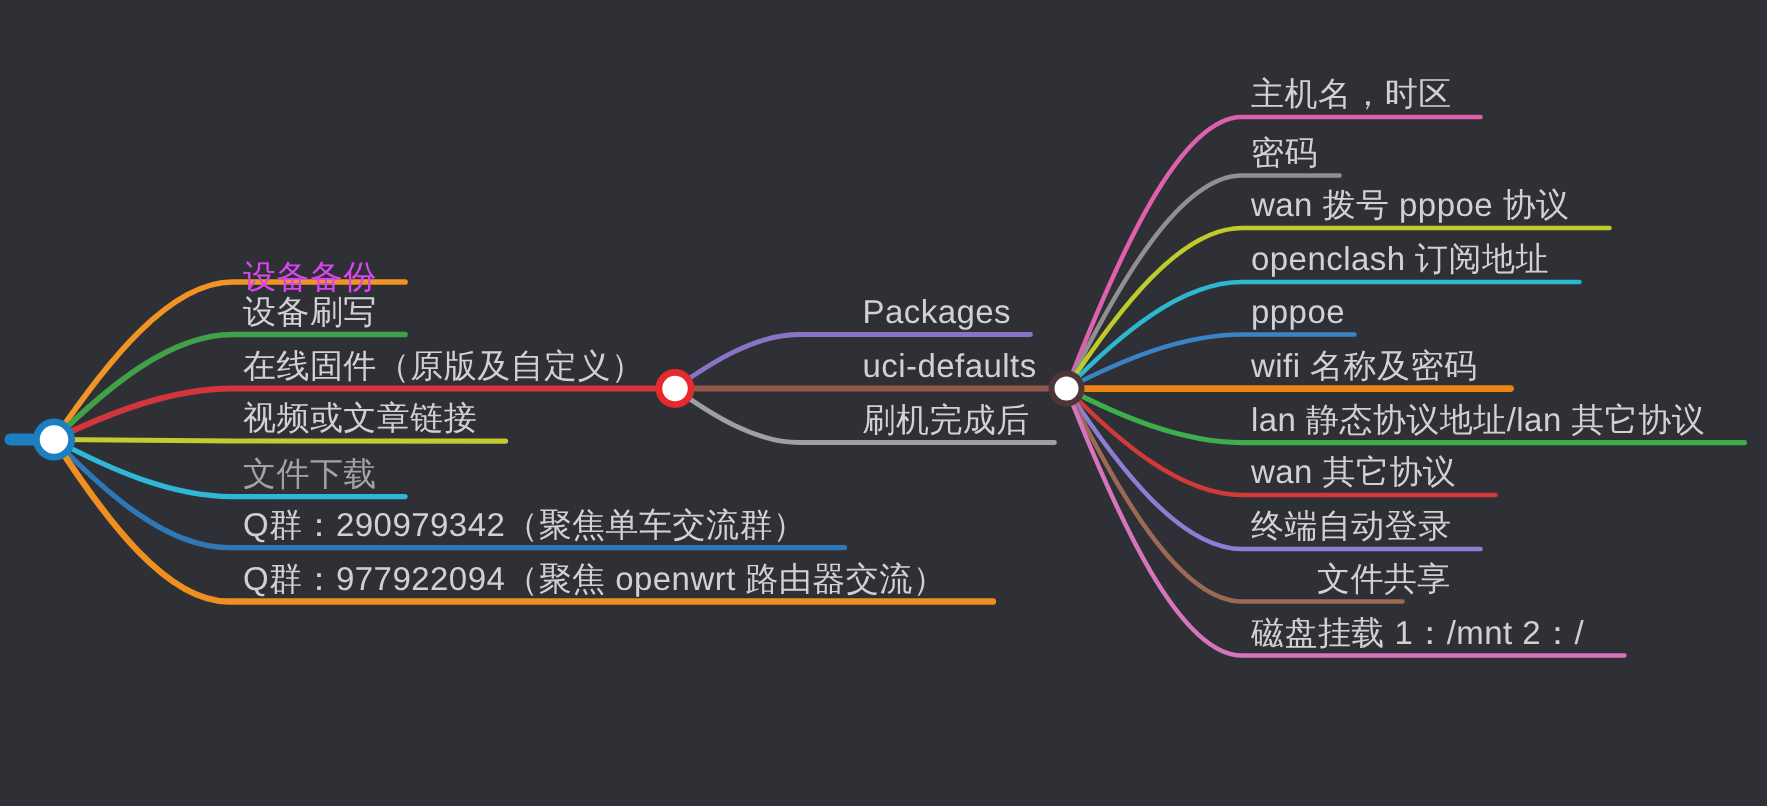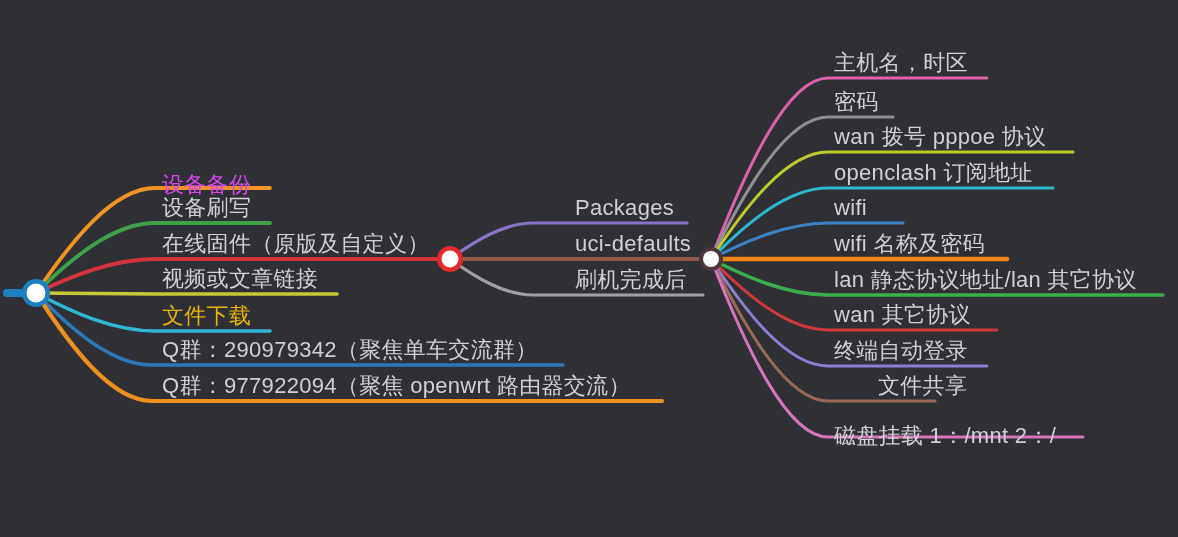--- a/index.html
+++ b/index.html
@@ -61,32 +61,32 @@
       <circle cx="450" cy="259" r="13" fill="#e42a2d"></circle>
       <circle cx="450" cy="259" r="8.5" fill="#ffffff"></circle>
       <circle cx="711" cy="259" r="12" fill="#4d3538"></circle>
       <circle cx="711" cy="259" r="8" fill="#ffffff"></circle>
     </svg>
 
   <div class="label" style="left: 162px; top: 172px; color: #d946ef;">设备备份</div>
   <div class="label" style="left: 162px; top: 195px; color: rgb(208, 209, 212);">设备刷写</div>
   <div class="label" style="left: 162px; top: 231px; color: rgb(208, 209, 212);">在线固件（原版及自定义）</div>
   <div class="label" style="left: 162px; top: 266px; color: rgb(208, 209, 212); text-align: right;">视频或文章链接</div>
-  <div class="label" style="left: 162px; top: 303px; color: #eab308;">文件下载</div>
+  <div class="label" style="left: 162px; top: 303px; color: #a3a3a3;">文件下载</div>
   <div class="label" style="left: 162px; top: 337px; color: rgb(208, 209, 212);">Q群：290979342（聚焦单车交流群）</div>
   <div class="label" style="left: 162px; top: 373px; color: rgb(208, 209, 212);">Q群：977922094（聚焦 openwrt 路由器交流）</div>
 
   <div class="label" style="left: 575px; top: 195px; color: rgb(208, 209, 212);">Packages</div>
   <div class="label" style="left: 575px; top: 231px; color: rgb(208, 209, 212);">uci-defaults</div>
   <div class="label" style="left: 575px; top: 267px; color: rgb(208, 209, 212);">刷机完成后</div>
 
   <div class="label" style="left: 834px; top: 50px; color: rgb(208, 209, 212);">主机名，时区</div>
   <div class="label" style="left: 834px; top: 89px; color: rgb(208, 209, 212);">密码</div>
   <div class="label" style="left: 834px; top: 124px; color: rgb(208, 209, 212);">wan 拨号 pppoe 协议</div>
   <div class="label" style="left: 834px; top: 160px; color: rgb(208, 209, 212); text-align: center;">openclash 订阅地址</div>
-  <div class="label" style="left: 834px; top: 195px; color: rgb(208, 209, 212);">wifi</div>
+  <div class="label" style="left: 834px; top: 195px; color: rgb(208, 209, 212);">pppoe</div>
   <div class="label" style="left: 834px; top: 231px; color: rgb(208, 209, 212);">wifi 名称及密码</div>
   <div class="label" style="left: 834px; top: 267px; color: rgb(208, 209, 212);">lan 静态协议地址/lan 其它协议</div>
   <div class="label" style="left: 834px; top: 302px; color: rgb(208, 209, 212);">wan 其它协议</div>
   <div class="label" style="left: 834px; top: 338px; color: rgb(208, 209, 212);">终端自动登录</div>
   <div class="label" style="left: 834px; top: 373px; color: rgb(208, 209, 212); margin-left: 44px;">文件共享</div>
-  <div class="label" style="left: 834px; top: 423px; color: rgb(208, 209, 212);">磁盘挂载 1：/mnt 2：/</div>
+  <div class="label" style="left: 834px; top: 409px; color: rgb(208, 209, 212);">磁盘挂载 1：/mnt 2：/</div>
 </div>
 
 </body></html>

